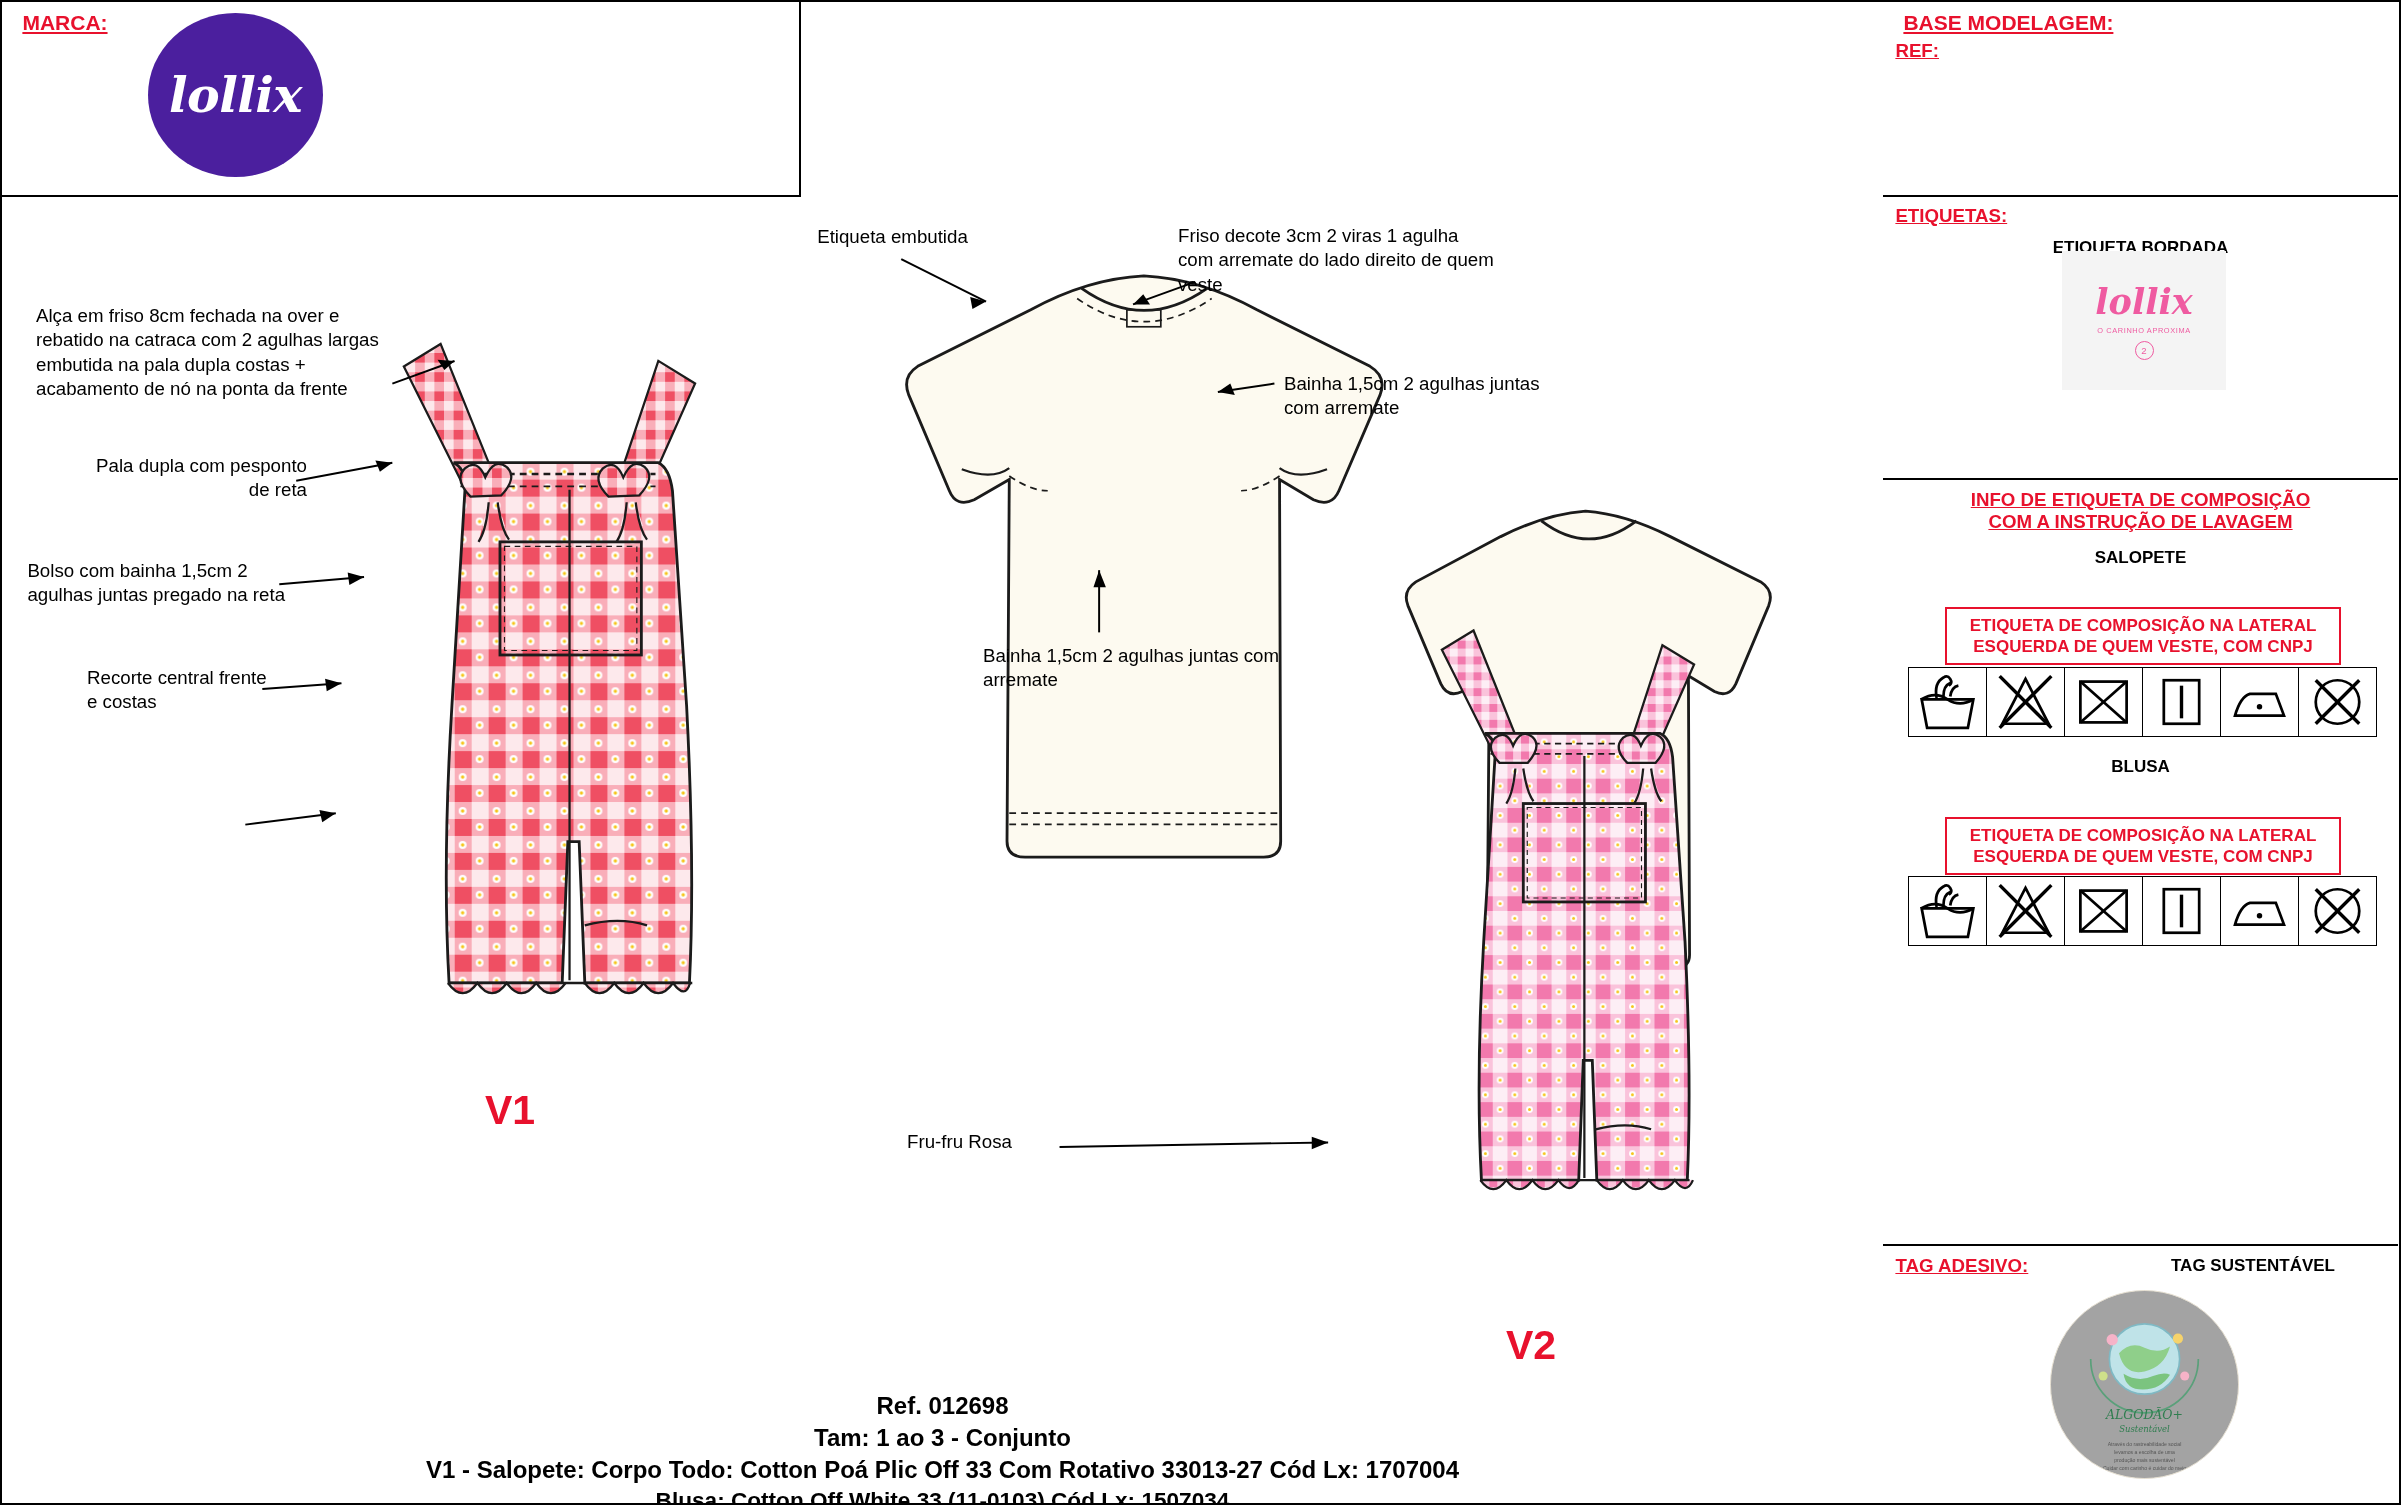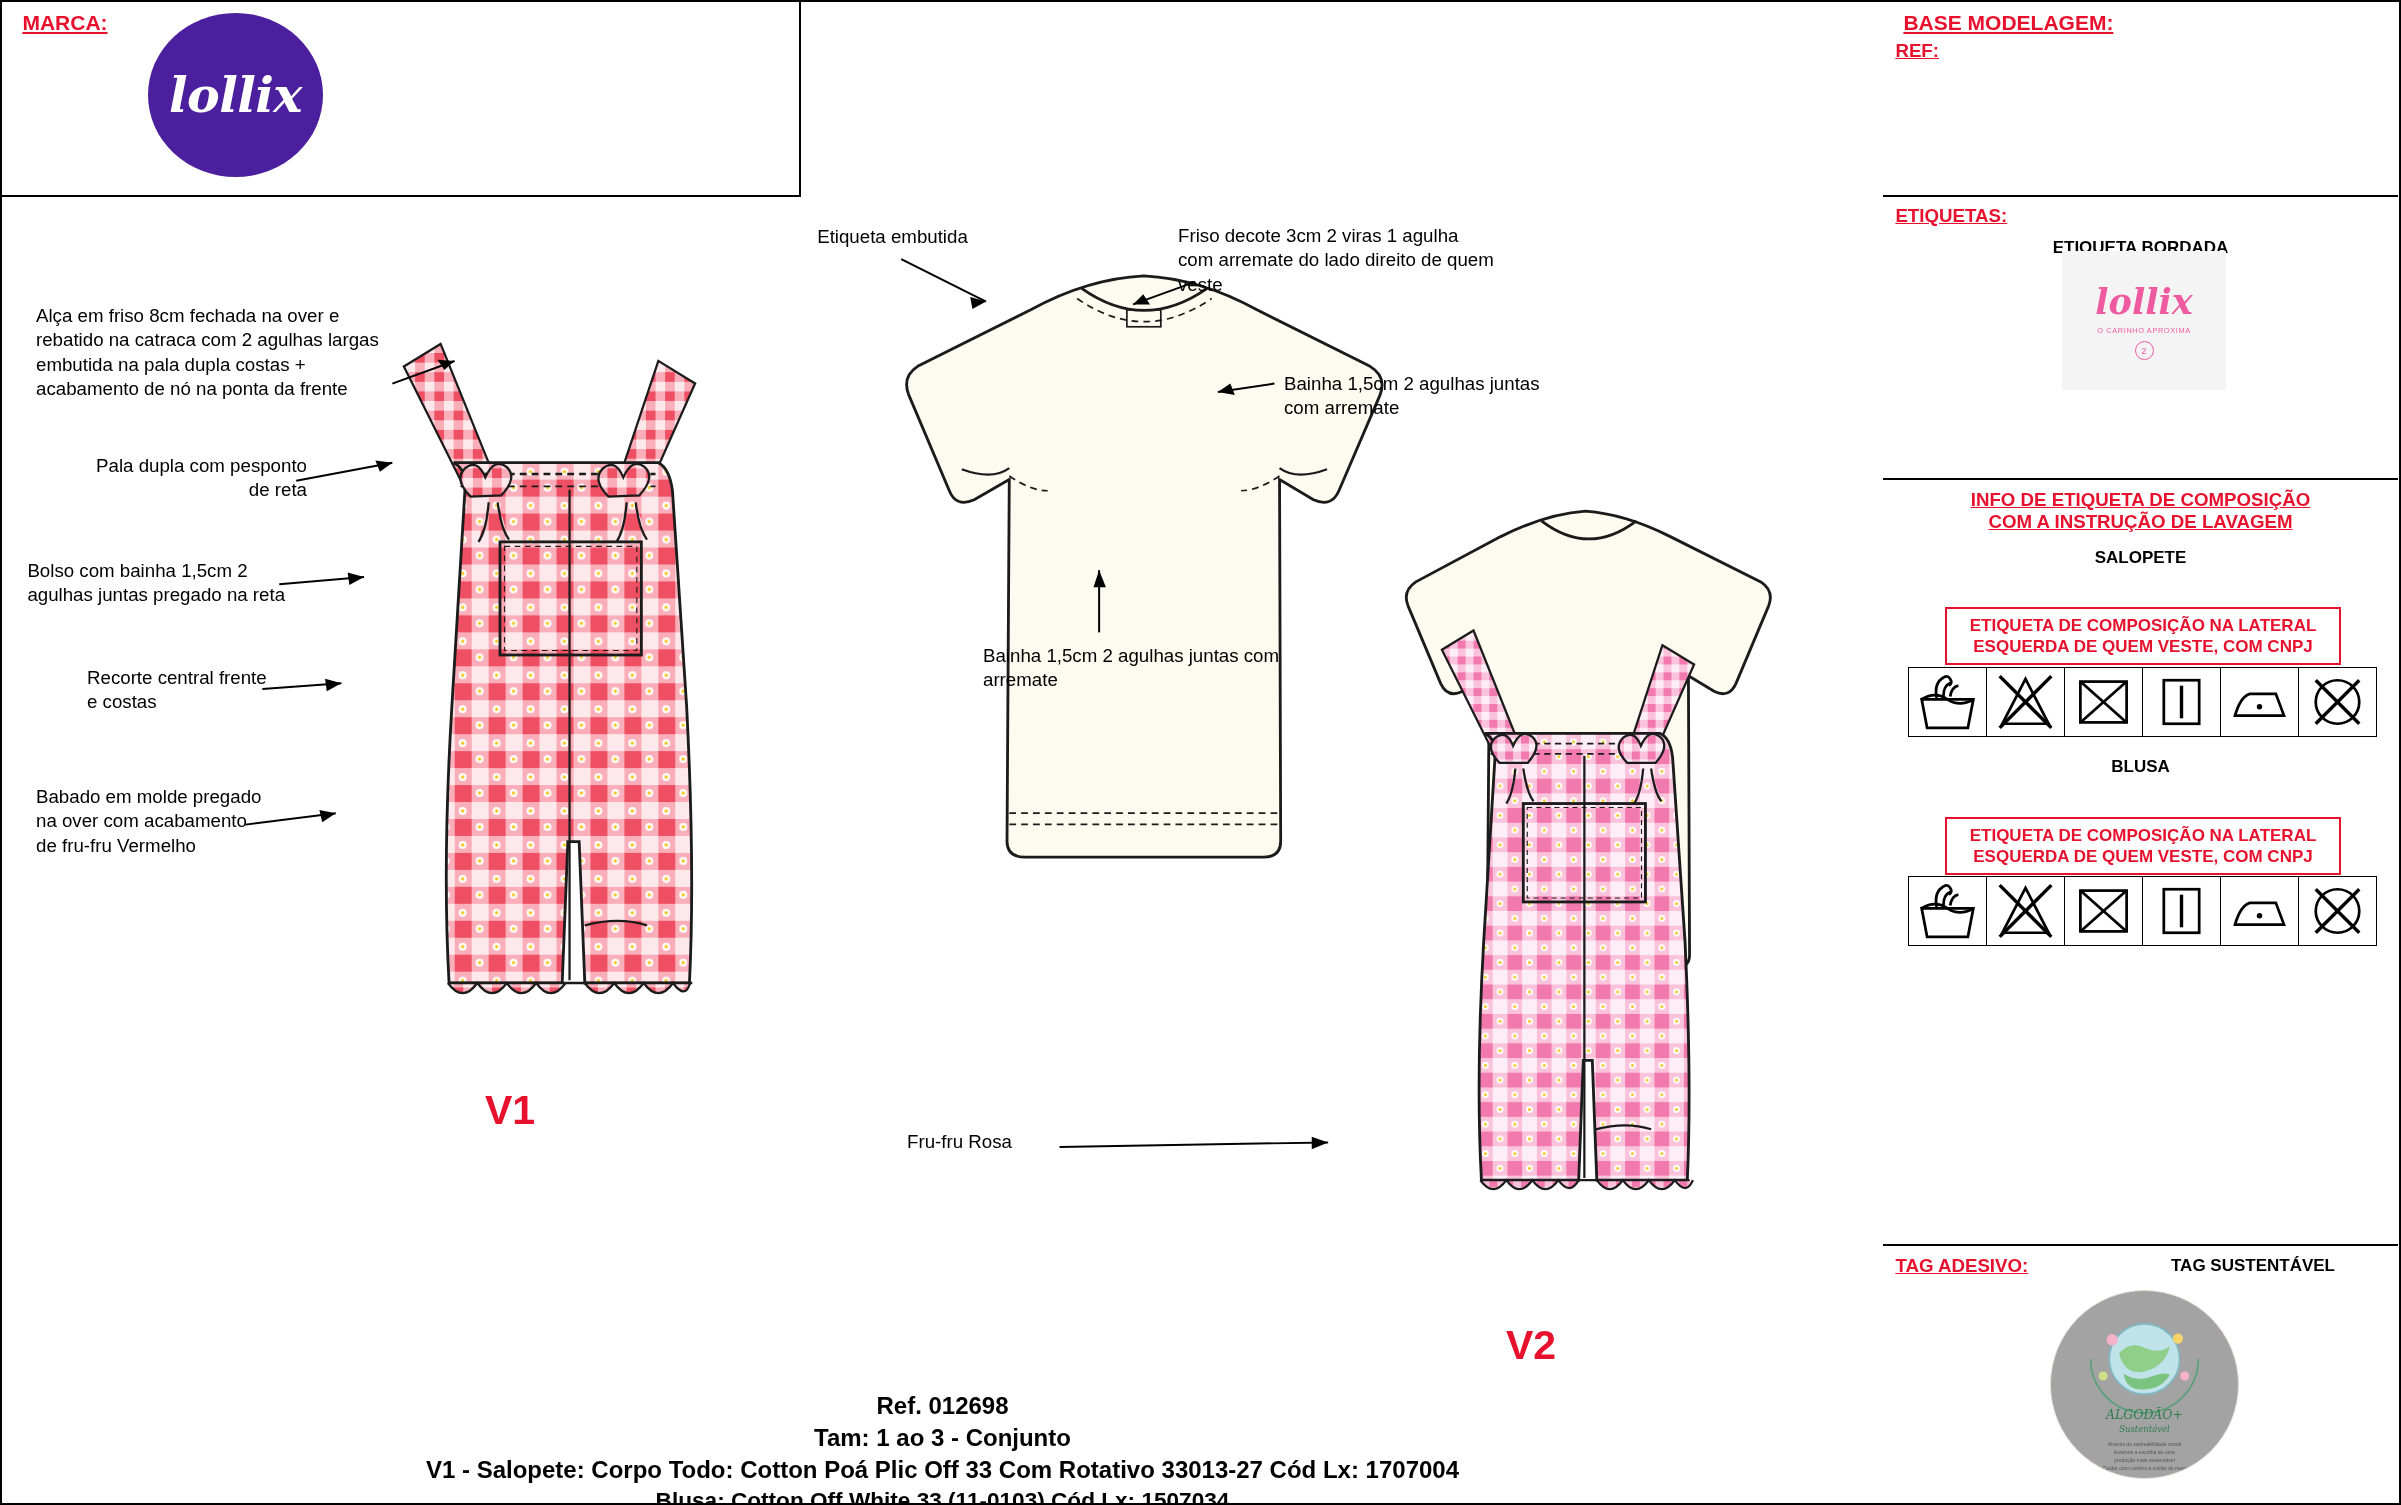--- a/index.html
+++ b/index.html
@@ -372,21 +372,20 @@
 
         <line x1="1870" y1="1680" x2="2345" y2="1672"></line>
         <polygon points="2345,1672 2316,1662 2316,1684" fill="#000" stroke="none"></polygon>
       </g>
     </svg>
 
     <div class="ptext" style="left:34px;top:107px;width:362px;">Alça em friso 8cm fechada na over e rebatido na catraca com 2 agulhas largas embutida na pala dupla costas + acabamento de nó na ponta da frente</div>
     <div class="ptext" style="left:90px;top:257px;width:215px;text-align:right;">Pala dupla com pesponto de reta</div>
     <div class="ptext" style="left:25.4px;top:362px;width:260px;">Bolso com bainha 1,5cm 2 agulhas juntas pregado na reta</div>
     <div class="ptext" style="left:85px;top:469px;width:187px;">Recorte central frente e costas</div>
-    <div class="ptext" style="left:34px;top:588px;width:226px;">Babado em molde pregado na over com acabamento de fru-fru Vermelho</div>
 
     <div class="ptext c" style="left:814px;top:28px;width:153px;">Etiqueta embutida</div>
     <div class="ptext" style="left:1176px;top:27px;width:317px;">Friso decote 3cm 2 viras 1 agulha com arremate do lado direito de quem veste</div>
     <div class="ptext" style="left:1282px;top:175px;width:294px;">Bainha 1,5cm 2 agulhas juntas com arremate</div>
     <div class="ptext" style="left:981px;top:447px;width:305px;">Bainha 1,5cm 2 agulhas juntas com arremate</div>
     <div class="ptext" style="left:905px;top:933px;width:158px;">Fru-fru Rosa</div>
 
     <div id="spec">
       <div>Ref. 012698</div>
       <div>Tam: 1 ao 3 - Conjunto</div>

